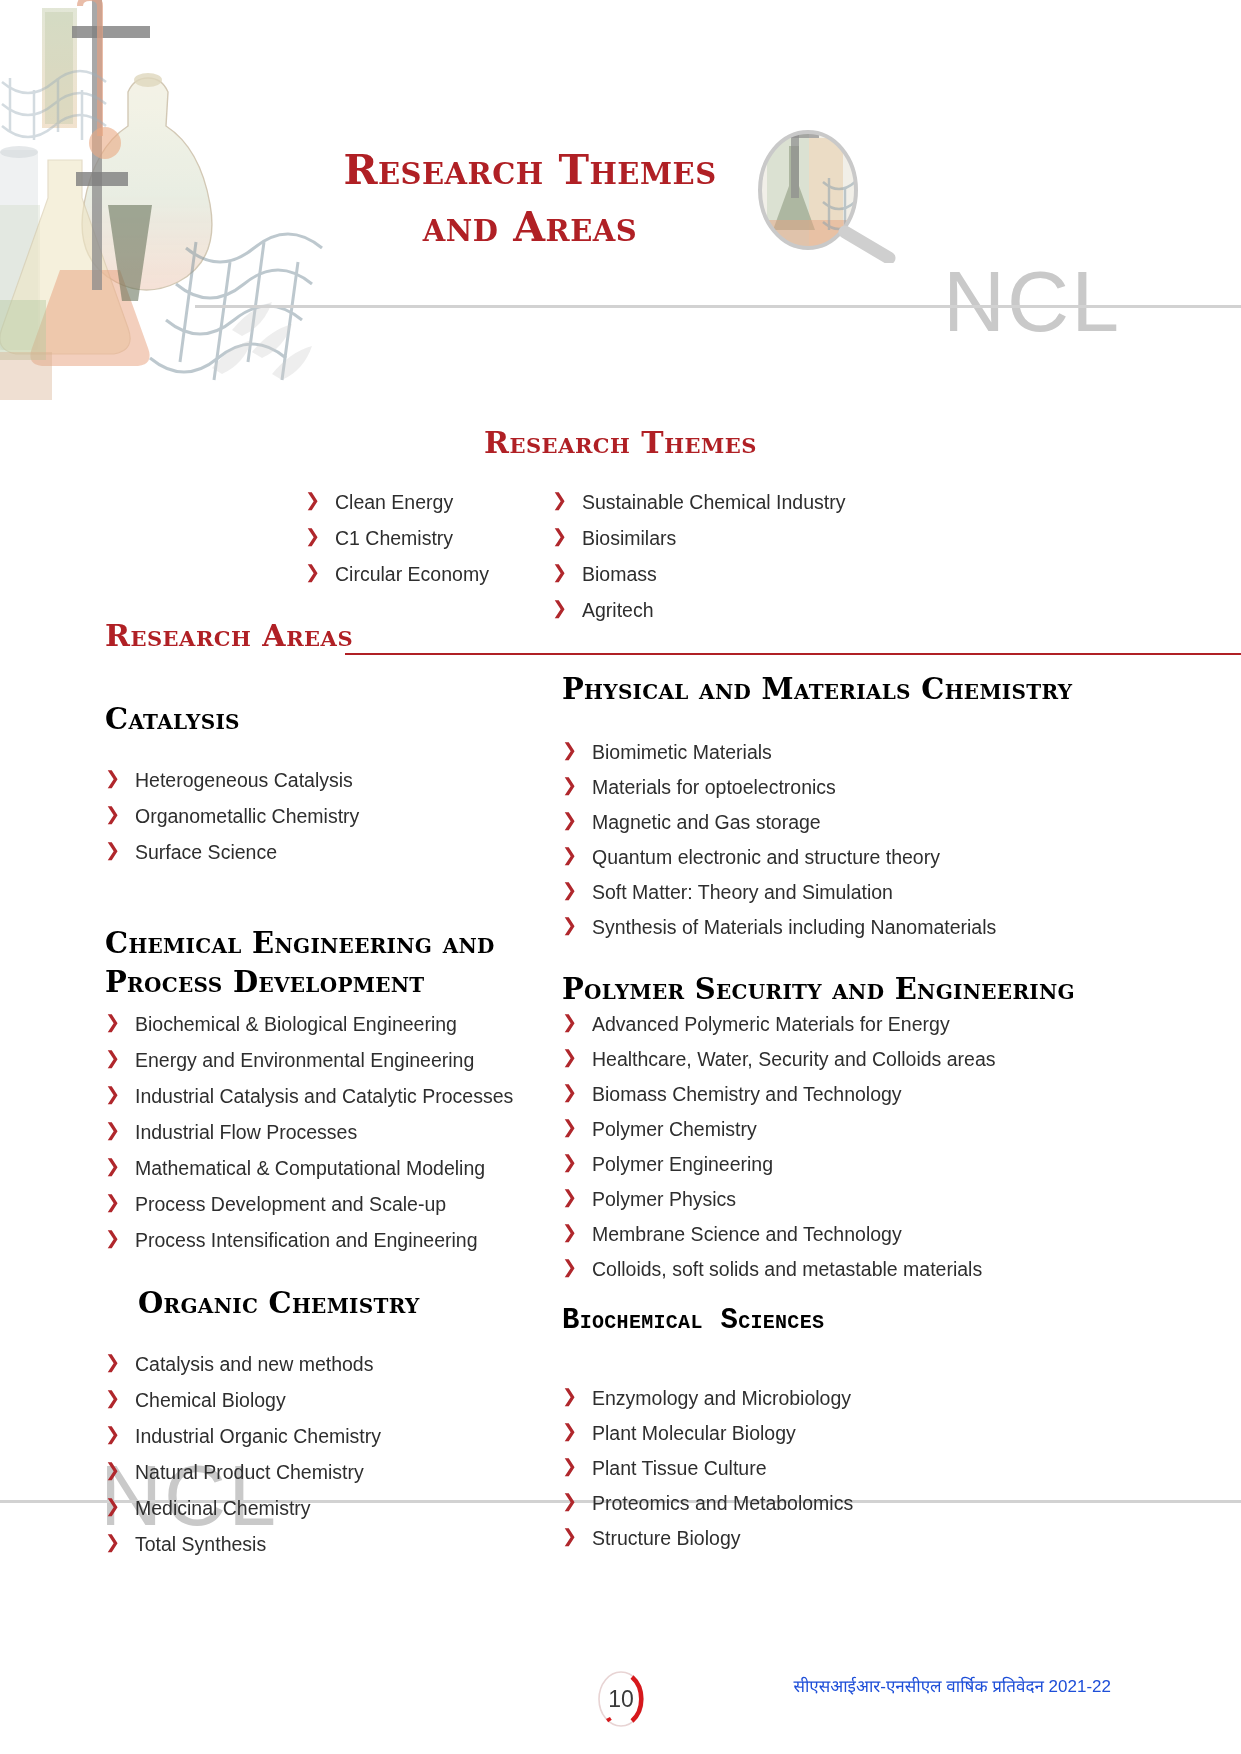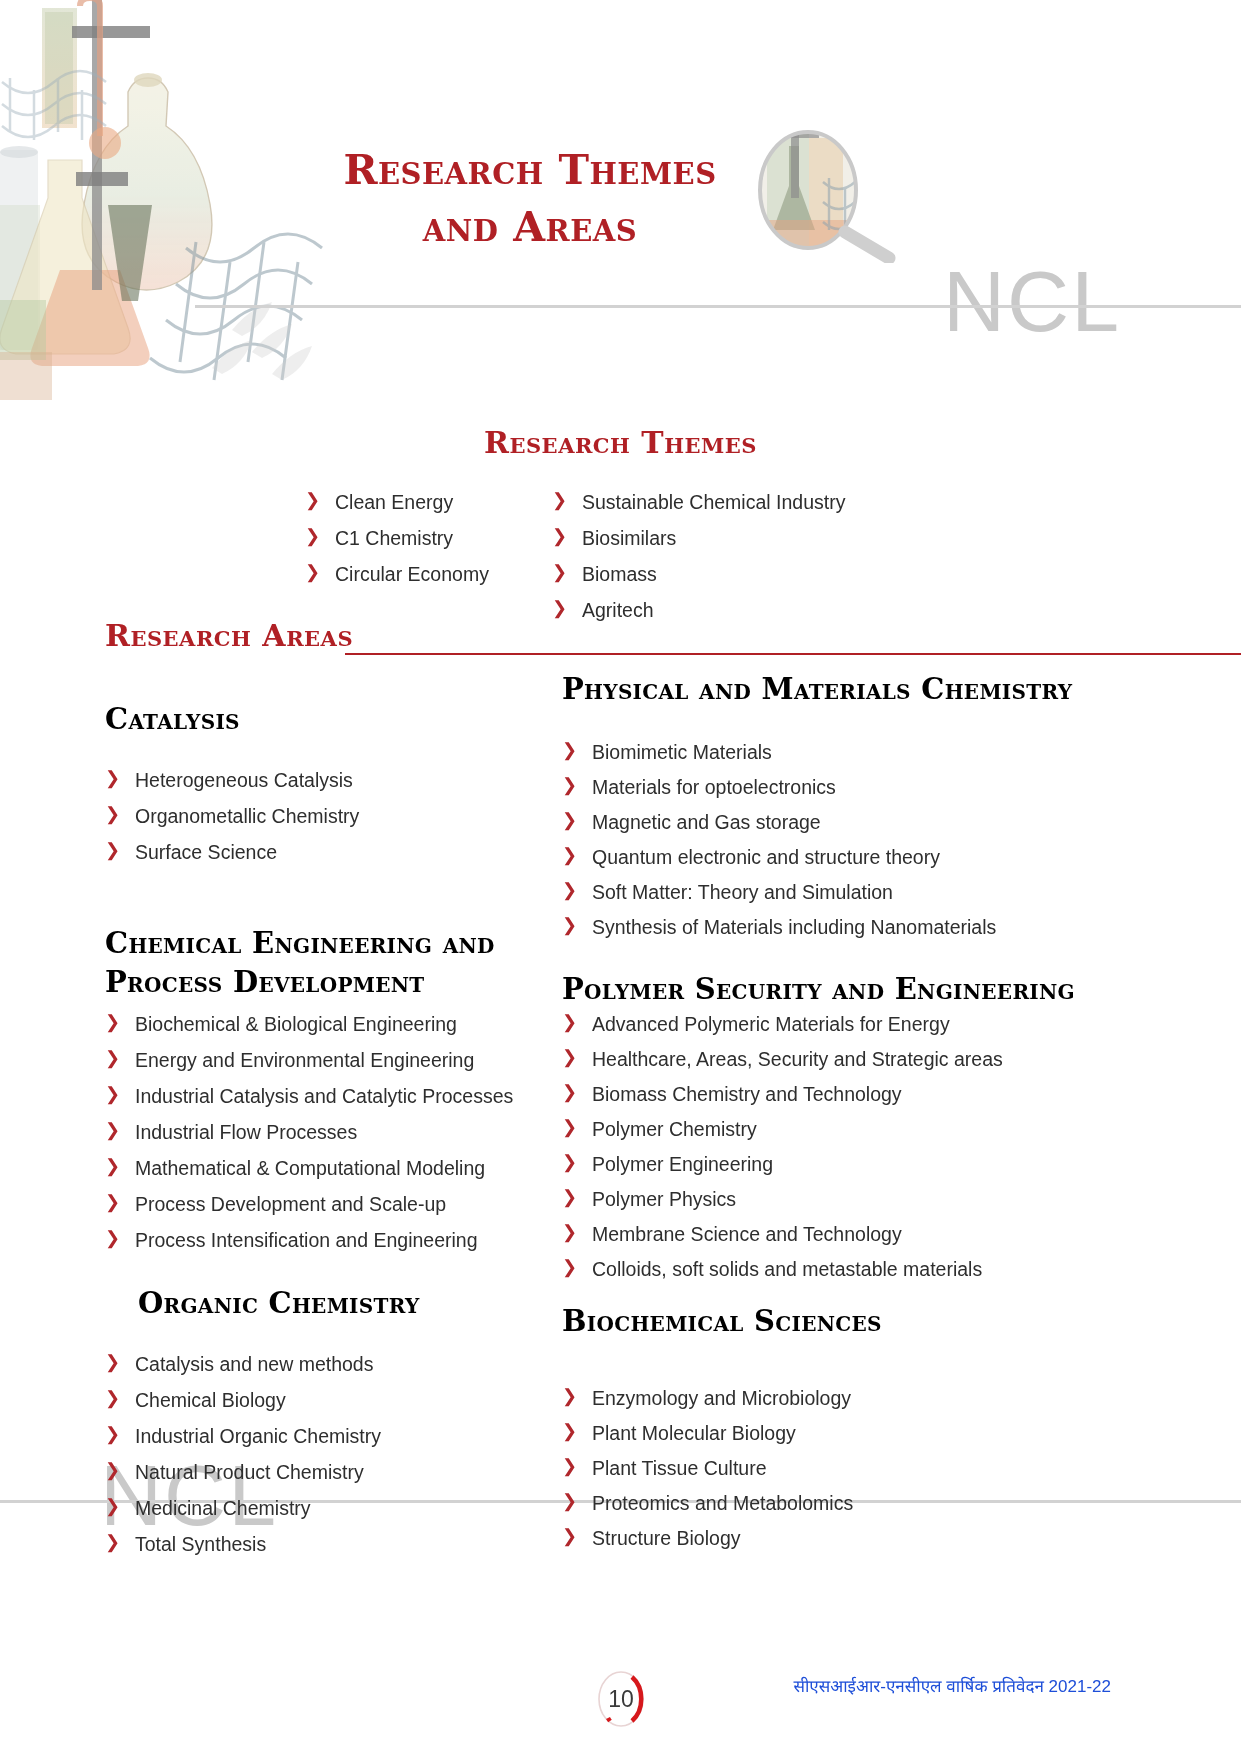--- a/index.html
+++ b/index.html
@@ -241,30 +241,30 @@
     <li><span class="bullet">❯</span><span>Materials for optoelectronics</span></li>
     <li><span class="bullet">❯</span><span>Magnetic and Gas storage</span></li>
     <li><span class="bullet">❯</span><span>Quantum electronic and structure theory</span></li>
     <li><span class="bullet">❯</span><span>Soft Matter: Theory and Simulation</span></li>
     <li><span class="bullet">❯</span><span>Synthesis of Materials including Nanomaterials</span></li>
   </ul>
 
   <div class="sec-head" style="left:562px;top:970px;">Polymer Security and Engineering</div>
   <ul class="bl tight" style="left:562px;top:1012px;">
     <li><span class="bullet">❯</span><span>Advanced Polymeric Materials for Energy</span></li>
-    <li><span class="bullet">❯</span><span>Healthcare, Areas, Security and Strategic areas</span></li>
+    <li><span class="bullet">❯</span><span>Healthcare, Water, Security and Colloids areas</span></li>
     <li><span class="bullet">❯</span><span>Biomass Chemistry and Technology</span></li>
     <li><span class="bullet">❯</span><span>Polymer Chemistry</span></li>
     <li><span class="bullet">❯</span><span>Polymer Engineering</span></li>
     <li><span class="bullet">❯</span><span>Polymer Physics</span></li>
     <li><span class="bullet">❯</span><span>Membrane Science and Technology</span></li>
     <li><span class="bullet">❯</span><span>Colloids, soft solids and metastable materials</span></li>
   </ul>
 
-  <div class="sec-head" style="left:562px;top:1302px;">Biochemical Sciences</div>
+  <div class="sec-head" style="left:562px;top:1302px;font-family:Liberation Mono, monospace;">Biochemical Sciences</div>
   <ul class="bl tight" style="left:562px;top:1386px;">
     <li><span class="bullet">❯</span><span>Enzymology and Microbiology</span></li>
     <li><span class="bullet">❯</span><span>Plant Molecular Biology</span></li>
     <li><span class="bullet">❯</span><span>Plant Tissue Culture</span></li>
     <li><span class="bullet">❯</span><span>Proteomics and Metabolomics</span></li>
     <li><span class="bullet">❯</span><span>Structure Biology</span></li>
   </ul>
 
   <div class="pagenum-wrap">
     <svg width="48" height="58" viewBox="0 0 48 58" style="position:absolute;left:0;top:0;">

